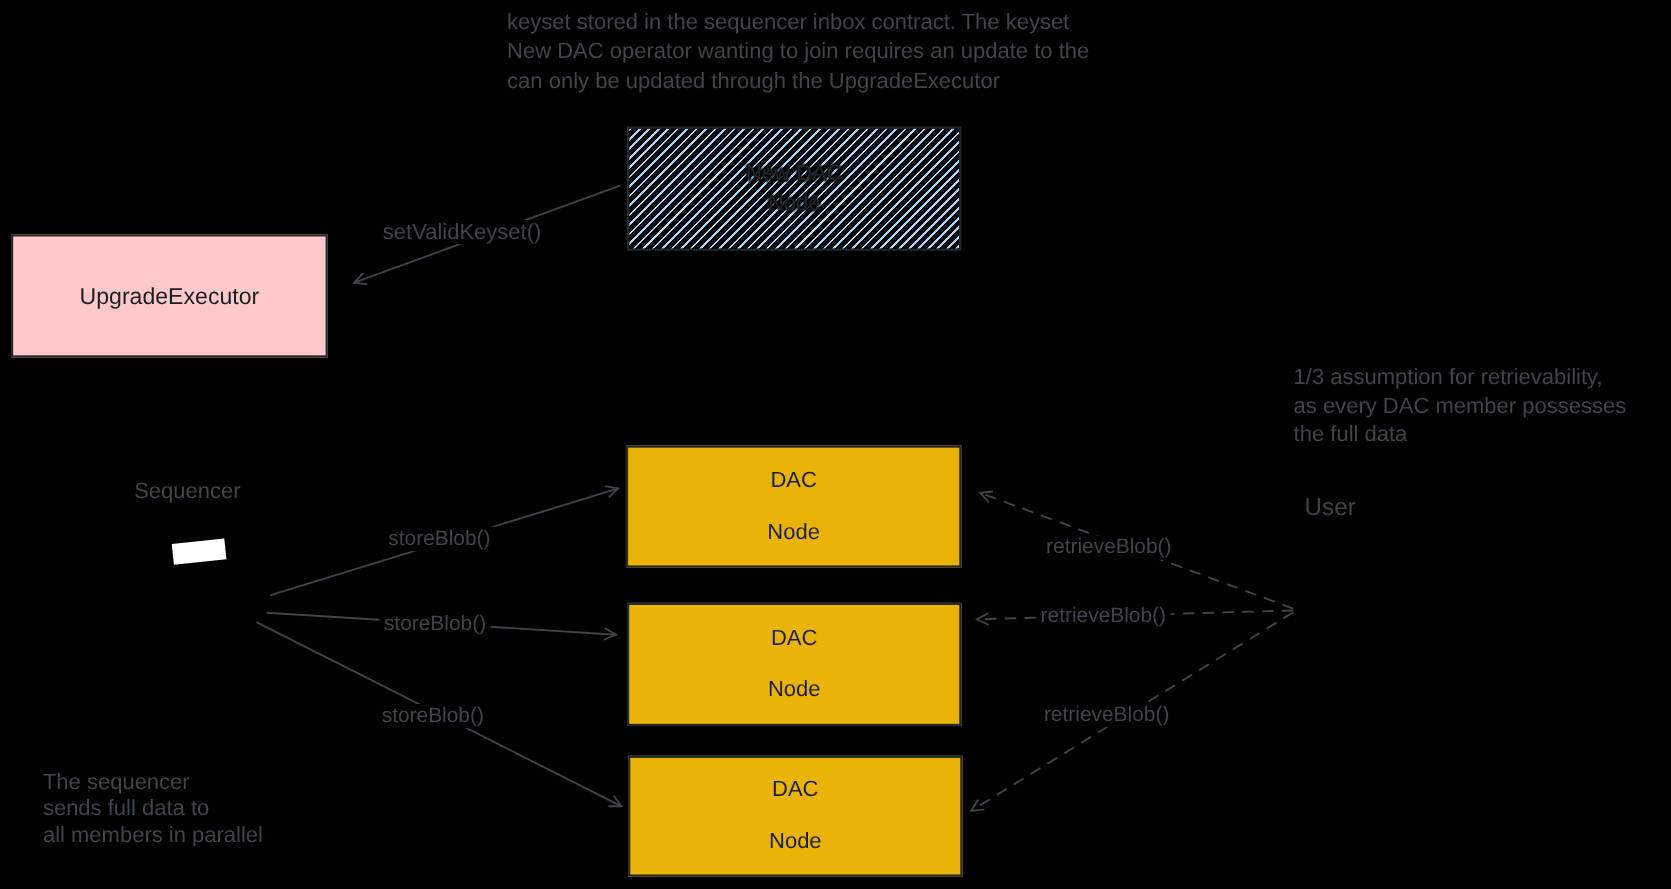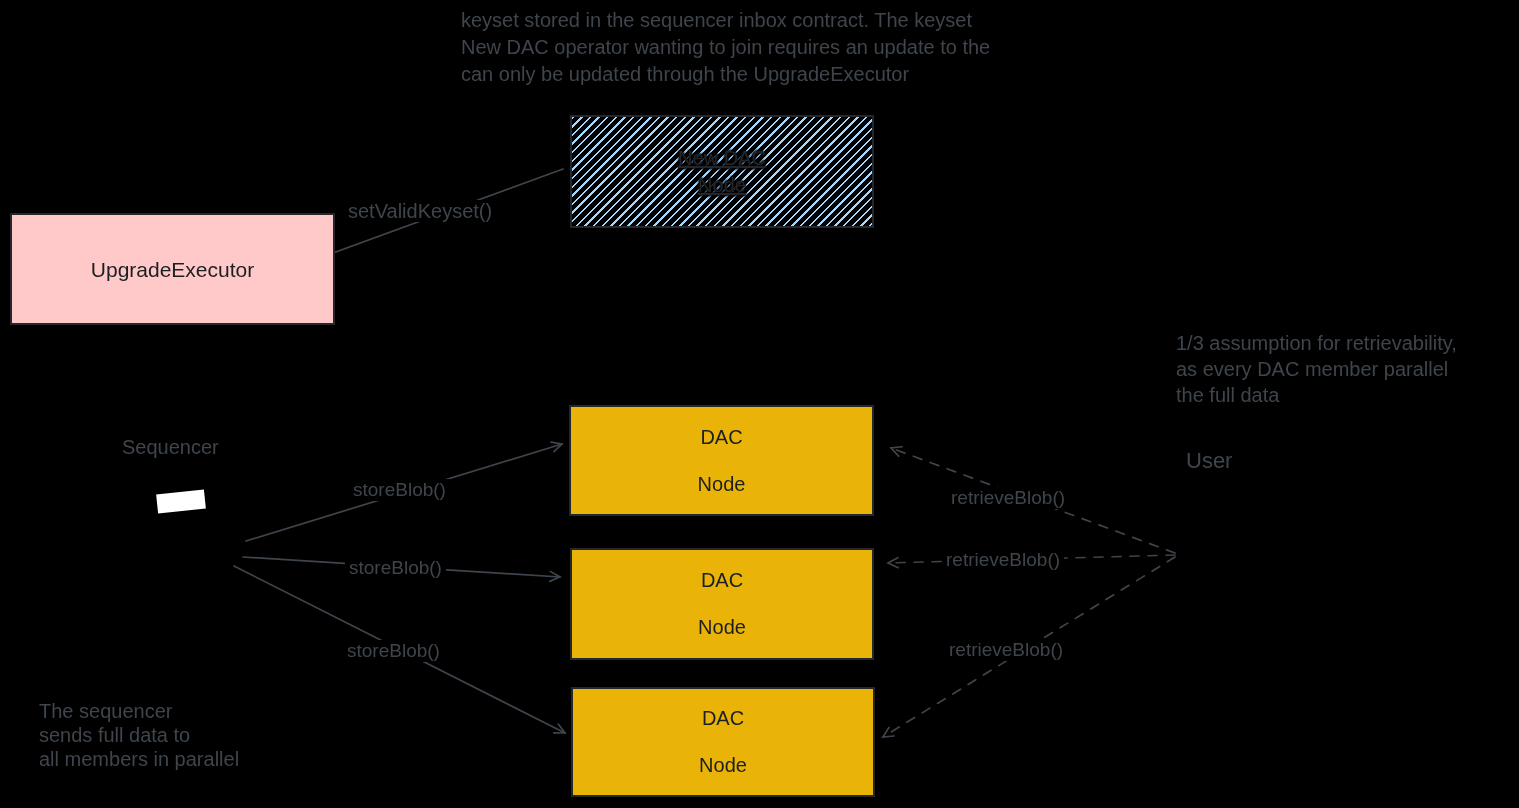--- a/index.html
+++ b/index.html
@@ -53,26 +53,26 @@
     <path class="arrow dashed" d="M1175,555 L888,563" marker-end="url(#head)"></path>
     <path class="arrow dashed" d="M1175,557 L883,737" marker-end="url(#head)"></path>
   </svg>
 
   <div class="note" style="left:461px;top:7px;">
     <div>keyset stored in the sequencer inbox contract. The keyset</div>
     <div>New DAC operator wanting to join requires an update to the</div>
     <div>can only be updated through the UpgradeExecutor</div>
   </div>
 
-  <div class="box hatch" style="left:570px;top:115px;width:304px;height:113px;text-decoration:underline;">
+  <div class="box hatch" style="left:570px;top:115px;width:304px;height:113px;">
     <div class="box-line">New DAC</div>
     <div class="box-line">Node</div>
   </div>
 
-  <div class="box pink" style="left:10px;top:213px;width:325px;height:112px;">
+  <div class="box pink" style="left:10px;top:213px;width:288px;height:112px;">
     <div>UpgradeExecutor</div>
   </div>
 
   <div class="edge-label" style="left:344px;top:200px;font-size:20px;">setValidKeyset()</div>
 
   <div class="float-label" style="left:122px;top:437px;">Sequencer</div>
   <div class="laptop"></div>
 
   <div class="box blue" style="left:569px;top:405px;width:305px;height:111px;">
     <div>DAC</div>
@@ -92,21 +92,21 @@
   <div class="edge-label" style="left:343px;top:640px;">storeBlob()</div>
 
   <div class="edge-label" style="left:947px;top:487px;">retrieveBlob()</div>
   <div class="edge-label" style="left:942px;top:549px;">retrieveBlob()</div>
   <div class="edge-label" style="left:945px;top:639px;">retrieveBlob()</div>
 
   <div class="float-label" style="left:1186px;top:450px;font-size:22px;">User</div>
 
   <div class="note" style="left:1176px;top:330px;line-height:26px;">
     <div>1/3 assumption for retrievability,</div>
-    <div>as every DAC member parallel</div>
+    <div>as every DAC member possesses</div>
     <div>the full data</div>
   </div>
 
   <div class="note" style="left:39px;top:699px;line-height:24px;">
     <div>The sequencer</div>
     <div>sends full data to</div>
     <div>all members in parallel</div>
   </div>
 
 </div>

